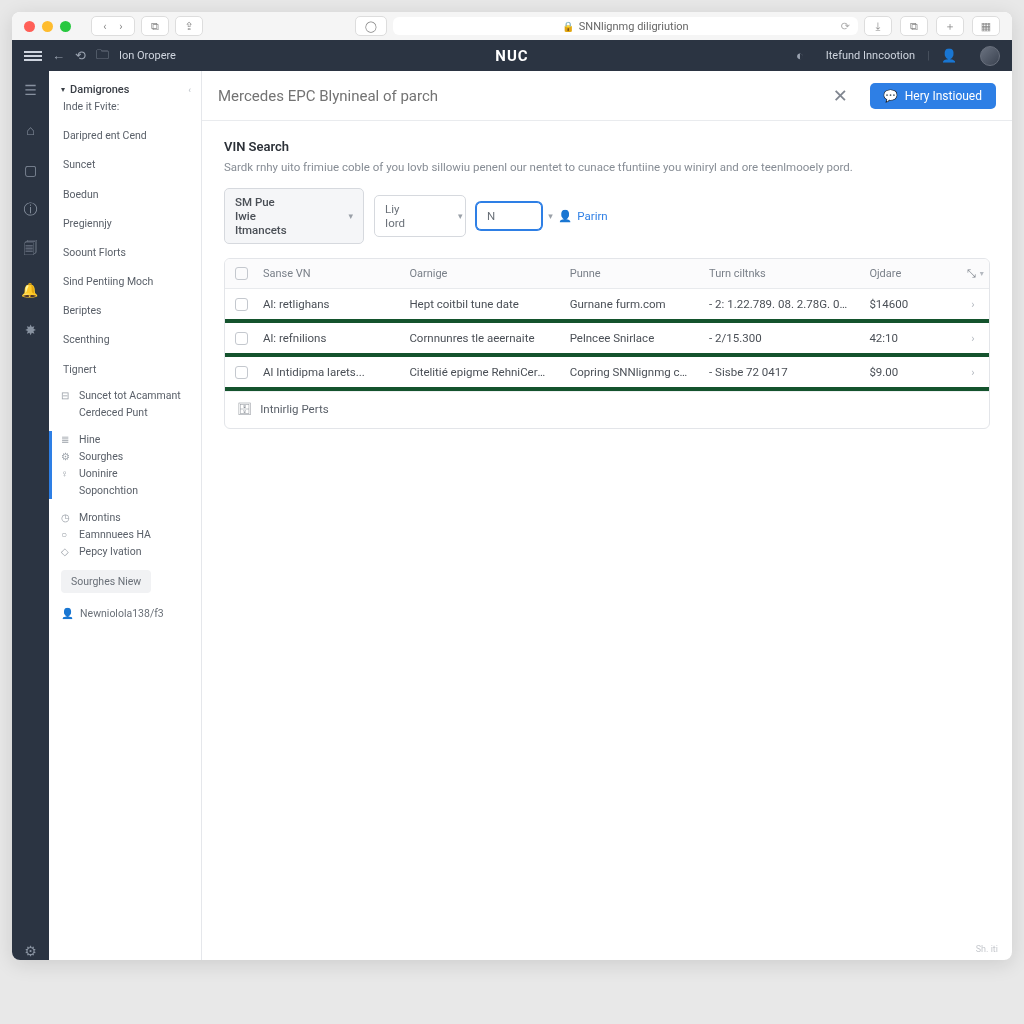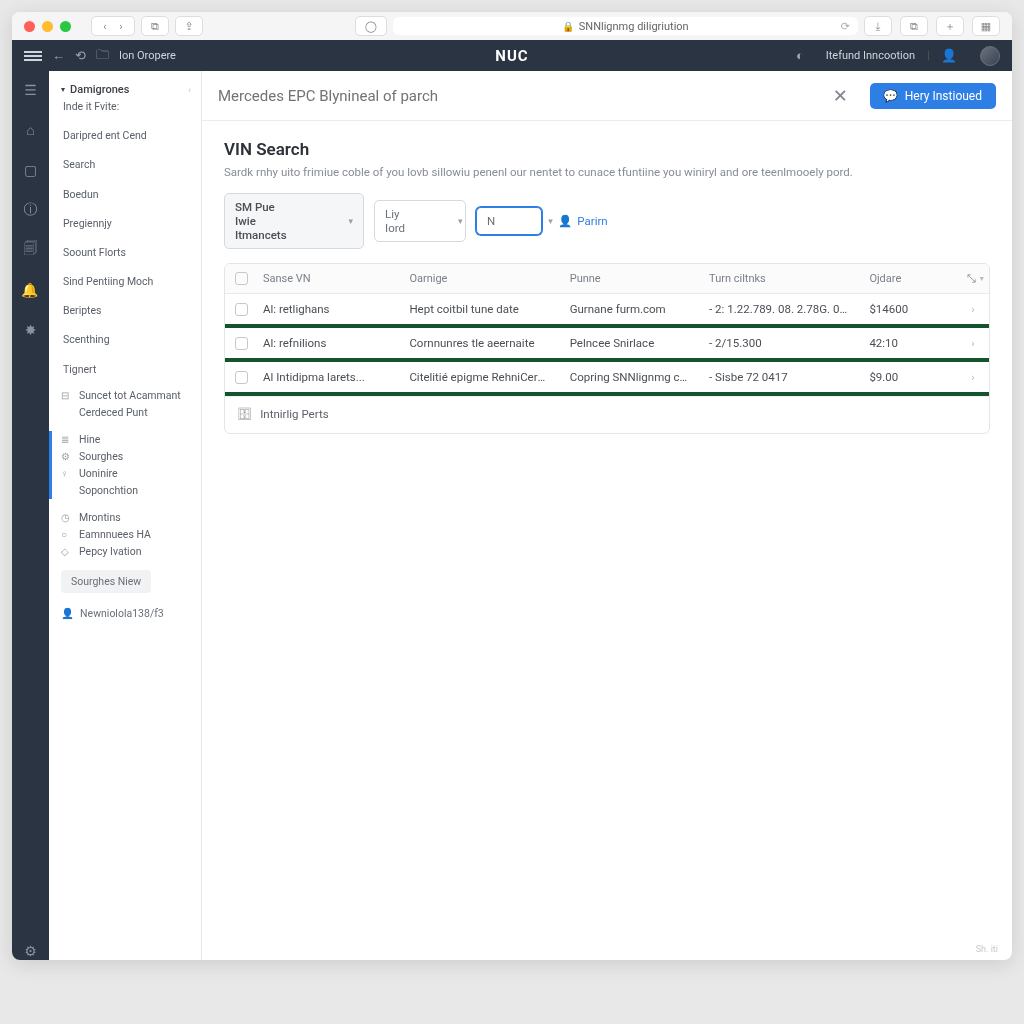--- a/index.html
+++ b/index.html
@@ -48,21 +48,21 @@
 .nav-footer { margin-top: 14px; display: flex; align-items: center; gap: 6px; font-size: 10.5px; color: #6a7078; }
 
 .main { flex: 1; display: flex; flex-direction: column; min-width: 0; }
 .main-header { display: flex; align-items: center; padding: 10px 16px; border-bottom: 1px solid #e9ebee; }
 .main-title { font-size: 15px; color: #737373; font-weight: 400; }
 .main-header .close-x { margin-left: auto; font-size: 18px; color: #808690; cursor: pointer; padding: 4px 8px; }
 .primary-btn { background: #2e7fe5; color: #fff; border-radius: 5px; padding: 6px 14px; font-size: 12px; display: flex; align-items: center; gap: 6px; cursor: pointer; margin-left: 14px; }
 .primary-btn .bubble { font-size: 12px; }
 
 .content { padding: 18px 22px; }
-.section-title { font-size: 17px; font-weight: 600; color: #2c3138; margin-bottom: 6px; }
+.section-title { font-size: 13px; font-weight: 600; color: #2c3138; margin-bottom: 6px; }
 .section-desc { font-size: 11.5px; color: #878d95; margin-bottom: 14px; }
 
 .filters { display: flex; gap: 10px; align-items: center; margin-bottom: 14px; }
 .select { display: flex; align-items: center; justify-content: space-between; border: 1px solid #d6d9de; border-radius: 5px; padding: 6px 10px; font-size: 11.5px; color: #6a7078; background: #fff; cursor: pointer; gap: 45px; }
 .select.active-sel { background: #f5f6f8; font-weight: 500; color: #4a4f56; }
 .select.focus-sel { border-color: #2e7fe5; box-shadow: 0 0 0 1px #2e7fe5; }
 .select .chev { color: #9aa0a8; font-size: 9px; margin-left: 8px; }
 .link-btn { display: flex; align-items: center; gap: 5px; color: #2e7fe5; font-size: 11.5px; cursor: pointer; padding: 4px 6px; }
 
 .table { border: 1px solid #e3e5e9; border-radius: 6px; overflow: hidden; }
@@ -166,21 +166,21 @@
 
     <div class="nav-panel">
       <div class="nav-header">
         <span class="caret">▾</span>
         <span>Damigrones</span>
         <span class="close-caret">‹</span>
       </div>
       <div class="nav-sub">
         <div>Inde it Fvite:</div>
         <div>Daripred ent Cend</div>
-        <div>Search</div>
+        <div>Suncet</div>
         <div>Boedun</div>
         <div>Pregiennjy</div>
         <div>Soount Florts</div>
         <div>Sind Pentiing Moch</div>
         <div>Beriptes</div>
         <div>Scenthing</div>
         <div>Tignert</div>
       </div>
 
       <div class="nav-section">

